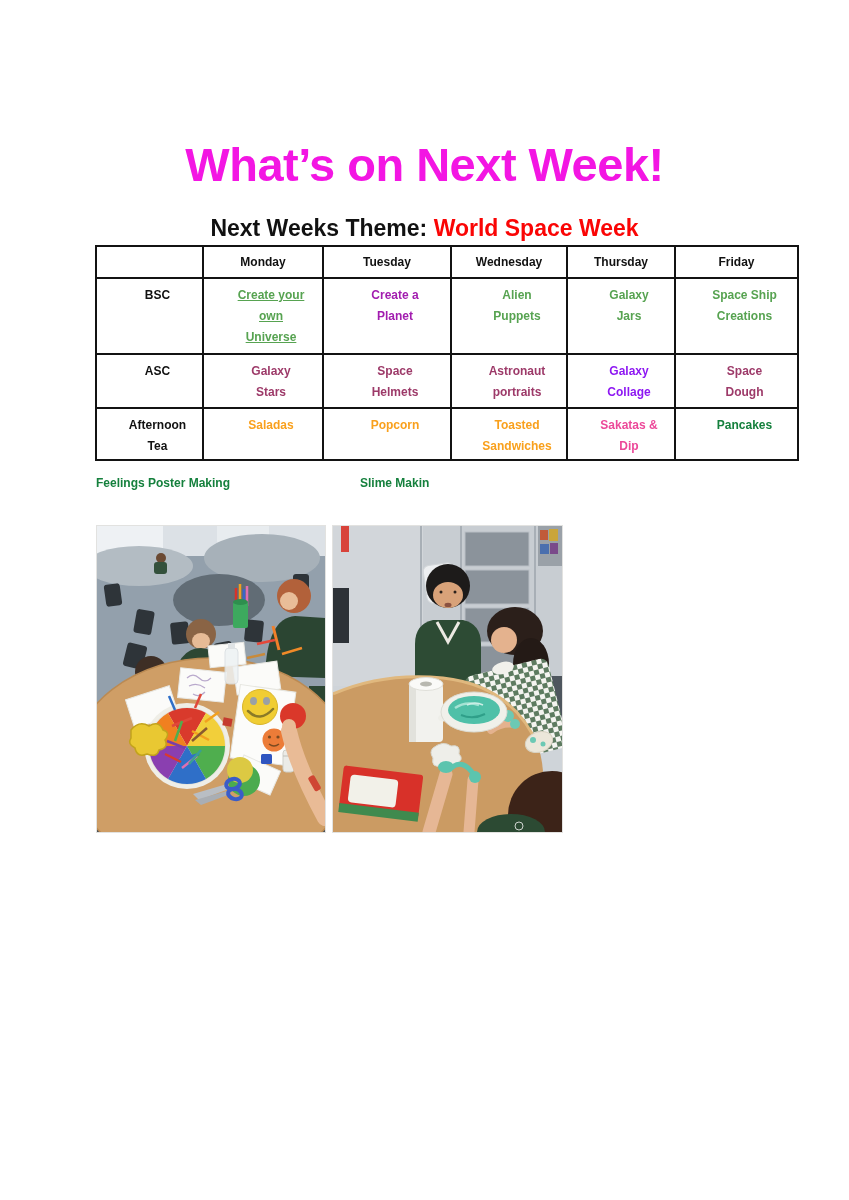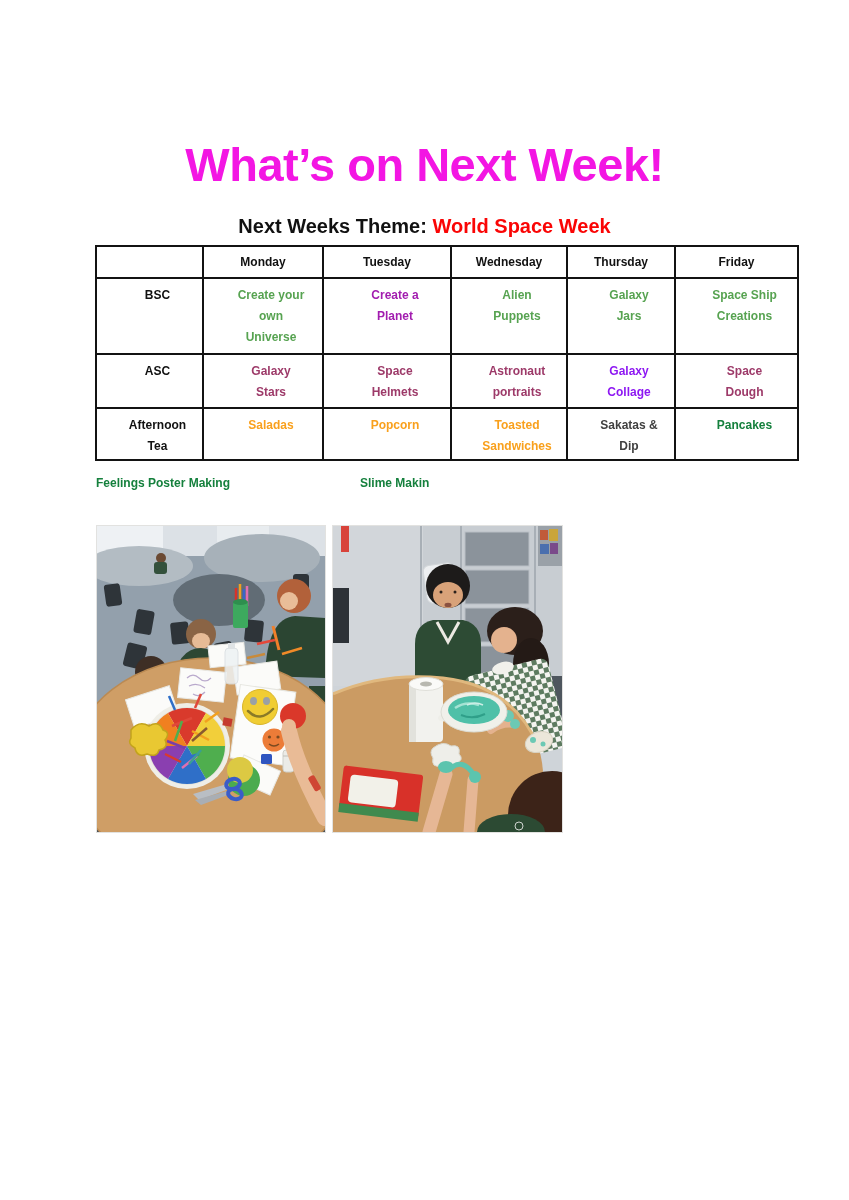--- a/index.html
+++ b/index.html
@@ -7,21 +7,21 @@
     position:relative;width:849px;height:1200px;background:#ffffff;
     margin:8px auto;overflow:hidden;
     font-family:"Liberation Sans",sans-serif;color:#111;
   }
   .main-title{
     position:absolute;top:98px;left:0;width:849px;text-align:center;
     font-size:47px;font-weight:bold;letter-spacing:-0.5px;
   }
   .theme-line{
     position:absolute;top:207px;left:0;width:849px;text-align:center;
-    font-size:20px;font-weight:bold;
+    font-size:23px;font-weight:bold;
   }
   table.schedule{
     position:absolute;left:95px;top:237px;width:702px;
     border-collapse:collapse;table-layout:fixed;
   }
   table.schedule th,table.schedule td{
     border:2px solid #131313;font-weight:bold;font-size:12px;
     text-align:center;padding:0;
   }
   table.schedule thead th{height:30px;vertical-align:middle;}
@@ -69,21 +69,21 @@
         <th>Monday</th>
         <th>Tuesday</th>
         <th>Wednesday</th>
         <th>Thursday</th>
         <th>Friday</th>
       </tr>
     </thead>
     <tbody>
       <tr class="row-bsc">
         <th>BSC</th>
-        <td style="color: rgb(87, 163, 81);">Create your
+        <td style="color: rgb(87, 163, 81); text-decoration: underline;">Create your
 own
 Universe</td>
         <td style="color: #a21caf;">Create a
 Planet</td>
         <td style="color: rgb(87, 163, 81);">Alien
 Puppets</td>
         <td style="color: rgb(87, 163, 81);">Galaxy
 Jars</td>
         <td style="color: rgb(87, 163, 81); border-radius: 20px;">Space Ship
 Creations</td>
@@ -101,21 +101,21 @@
         <td style="color: rgb(157, 58, 105);">Space
 Dough</td>
       </tr>
       <tr class="row-tea">
         <th>Afternoon
 Tea</th>
         <td style="color: rgb(249, 160, 28);">Saladas</td>
         <td style="color: rgb(249, 160, 28);">Popcorn</td>
         <td style="color: rgb(249, 160, 28);">Toasted
 Sandwiches</td>
-        <td style="color: #404040;">Sakatas &amp;
+        <td style="color: #ec4899;">Sakatas &amp;
 Dip</td>
         <td style="color: #15803d;">Pancakes</td>
       </tr>
     </tbody>
   </table>
 
   <div class="photo-caption caption-1">Feelings Poster Making</div>
   <div class="photo-caption caption-2">Slime Makin</div>
 
   <div class="photo photo-1">

